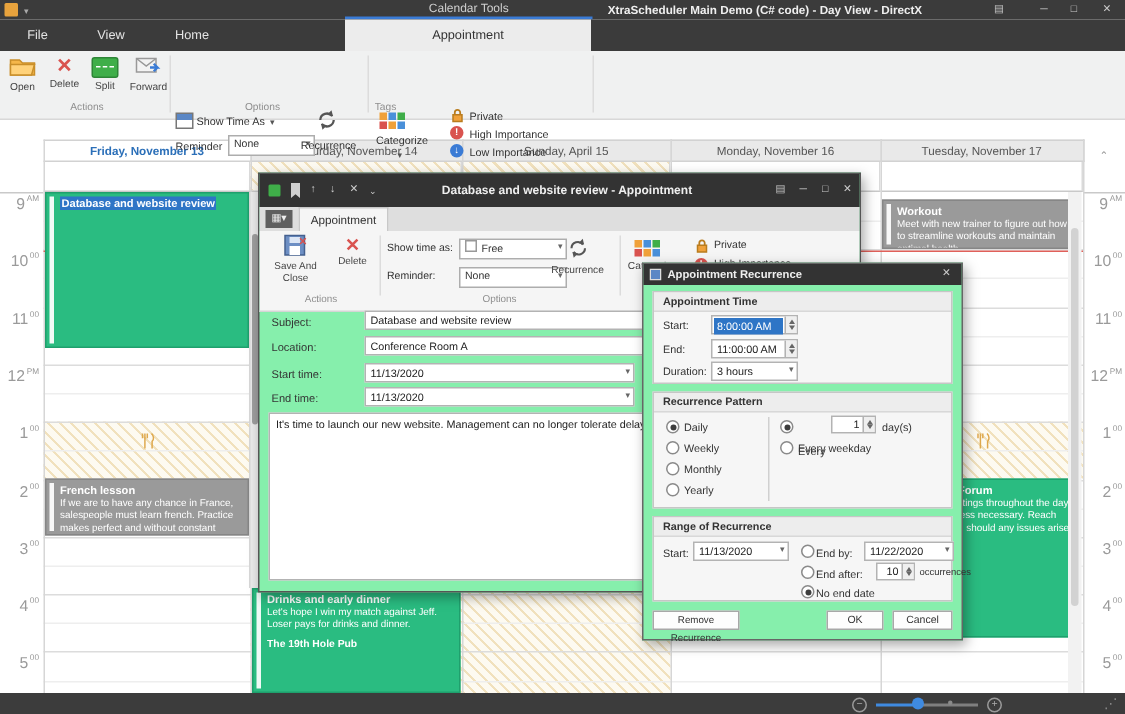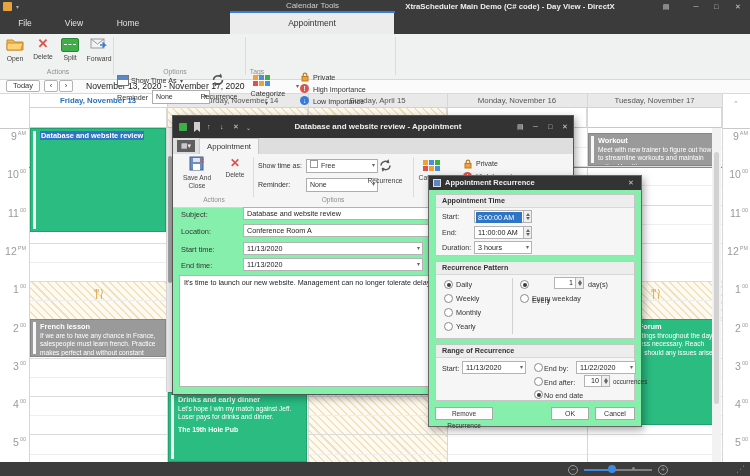--- a/index.html
+++ b/index.html
@@ -163,27 +163,20 @@
     <div class="circbadge" style="left:300px;top:62px;background:#3a7bd5;">↓</div>
     <div class="smalltext" style="left:313px;top:63px;">Low Importance</div>
     <div class="rsep" style="left:395px;"></div>
 
     <div class="glabel" style="left:23px;">Actions</div>
     <div class="glabel" style="left:140px;">Options</div>
     <div class="glabel" style="left:222px;">Tags</div>
     <div class="abs" style="left:733px;top:66px;color:#999;font-size:7px;">⌃</div>
   </div>
 
-  <div class="toolbar">
-    <div class="tbtn" style="left:6px;width:32px;">Today</div>
-    <div class="tbtn" style="left:44px;width:12px;">‹</div>
-    <div class="tbtn" style="left:59px;width:12px;">›</div>
-    <div class="abs" style="left:86px;top:2px;font-size:8.6px;color:#222;">November 13, 2020 - November 17, 2020</div>
-    <div class="abs" style="left:296px;top:3px;font-size:6px;color:#666;">▾</div>
-  </div>
 
   <div id="cal">
     <div class="abs" style="left:0;top:93px;width:29px;height:35px;background:#fff;border-bottom:1px solid #c9c9c9;z-index:2;"></div>
     <div class="abs" style="left:722px;top:93px;width:28px;height:35px;background:#fff;border-bottom:1px solid #c9c9c9;z-index:2;"></div>
   <div class="day-header today" style="left: 29px; top: 93px; width: 139px; height: 15px;">Friday, November 13</div>
       <div class="allday" style="left: 29px; top: 108px; width: 138px; height: 20px;"></div>
       <div class="day-header" style="left: 167px; top: 93px; width: 142px; height: 15px;">Saturday, November 14</div>
       <div class="allday hatch" style="left: 167px; top: 108px; width: 141px; height: 20px;"></div>
       <div class="wkhatch hatch" style="left: 167px; top: 128px; width: 141px; height: 334px;"></div>
       <div class="day-header" style="left: 308px; top: 93px; width: 140px; height: 15px;">Sunday, April 15</div>

